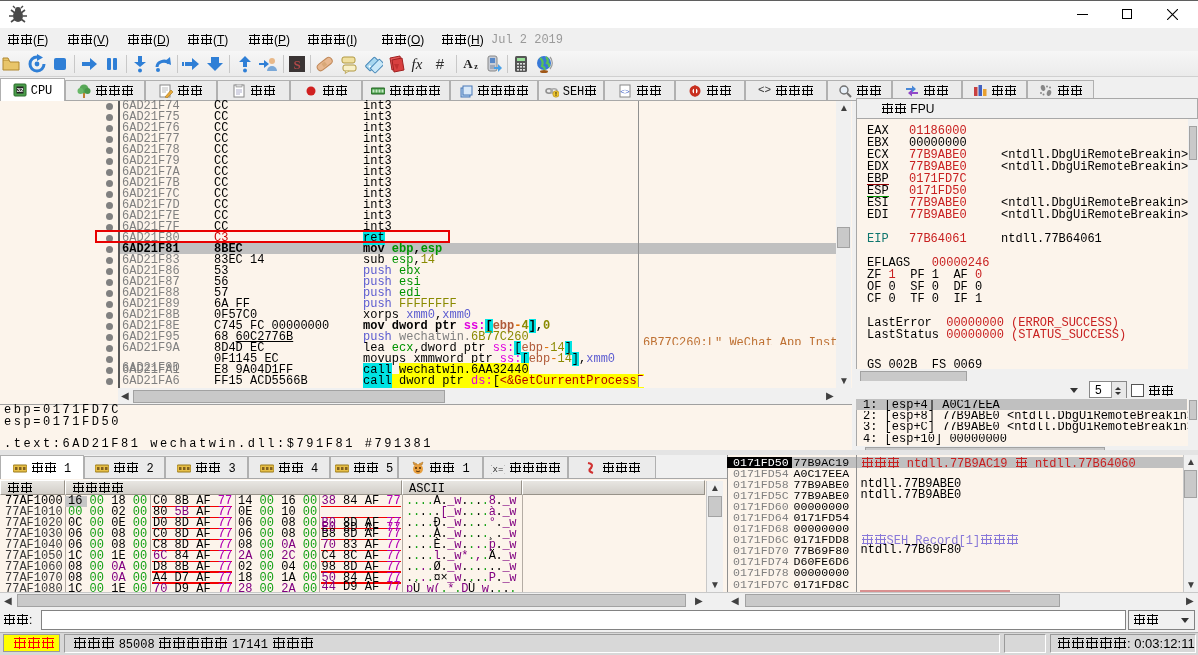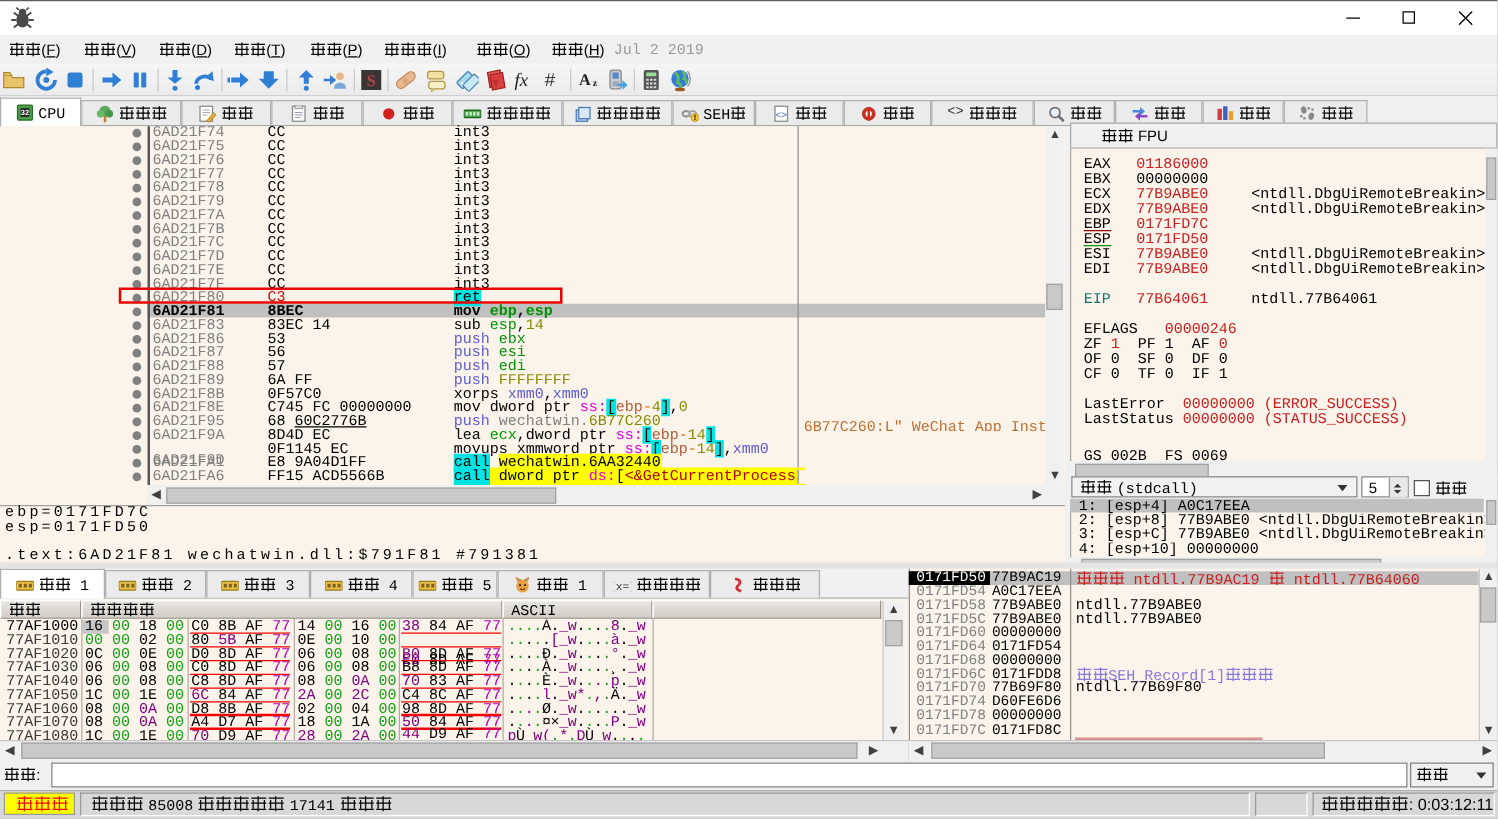--- a/index.html
+++ b/index.html
@@ -353,21 +353,21 @@
 <div class="ab m" style="left:214px;top:287.5px;color:#000;">57</div>
 <div class="ab m" style="left:363px;top:287.5px;color:#000;"><span class="pu">push</span> <span class="gr">edi</span></div>
 <div class="ab m" style="left:122px;top:298.5px;color:#808080;">6AD21F89</div>
 <div class="ab m" style="left:214px;top:298.5px;color:#000;">6A FF</div>
 <div class="ab m" style="left:363px;top:298.5px;color:#000;"><span class="pu">push</span> <span class="ol">FFFFFFFF</span></div>
 <div class="ab m" style="left:122px;top:309.5px;color:#808080;">6AD21F8B</div>
 <div class="ab m" style="left:214px;top:309.5px;color:#000;">0F57C0</div>
 <div class="ab m" style="left:363px;top:309.5px;color:#000;">xorps <span class="pu">xmm0</span>,<span class="pu">xmm0</span></div>
 <div class="ab m" style="left:122px;top:320.5px;color:#808080;">6AD21F8E</div>
 <div class="ab m" style="left:214px;top:320.5px;color:#000;">C745 FC 00000000</div>
-<div class="ab m" style="left:363px;top:320.5px;color:#000;">mov dword ptr <span class="mg">ss:</span><span class="cy">[</span><span class="br">ebp</span><span class="mi">-</span><span class="ol">4</span><span class="cy">]</span>,<span class="ol">0</span></div>
+<div class="ab m" style="left:363px;top:320.5px;color:#000;font-weight:bold;">mov dword ptr <span class="mg">ss:</span><span class="cy">[</span><span class="br">ebp</span><span class="mi">-</span><span class="ol">4</span><span class="cy">]</span>,<span class="ol">0</span></div>
 <div class="ab m" style="left:122px;top:331.5px;color:#808080;">6AD21F95</div>
 <div class="ab m" style="left:214px;top:331.5px;color:#000;">68 <span style="text-decoration:underline">60C2776B</span></div>
 <div class="ab m" style="left:363px;top:331.5px;color:#000;"><span class="pu">push</span> <span class="gy">wechatwin.</span><span class="ol">6B77C260</span></div>
 <div class="ab m" style="left:122px;top:342.5px;color:#808080;">6AD21F9A</div>
 <div class="ab m" style="left:214px;top:342.5px;color:#000;">8D4D EC</div>
 <div class="ab m" style="left:363px;top:342.5px;color:#000;">lea <span class="gr">ecx</span>,dword ptr <span class="mg">ss:</span><span class="cy">[</span><span class="br">ebp</span><span class="mi">-</span><span class="ol">14</span><span class="cy">]</span></div>
 <div class="ab m" style="left:122px;top:363px;color:#808080;">6AD21F9D</div>
 <div class="ab m" style="left:214px;top:353.5px;color:#000;">0F1145 EC</div>
 <div class="ab m" style="left:363px;top:353.5px;color:#000;">movups xmmword ptr <span class="mg">ss:</span><span class="cy">[</span><span class="br">ebp</span><span class="mi">-</span><span class="ol">14</span><span class="cy">]</span>,<span class="pu">xmm0</span></div>
 <div class="ab m" style="left:122px;top:364.5px;color:#808080;">6AD21FA1</div>
@@ -452,21 +452,20 @@
 <div class="ab m" style="left:867px;top:281.5px;color:#000">OF 0  SF 0  DF 0</div>
 <div class="ab m" style="left:867px;top:293.5px;color:#000">CF 0  TF 0  IF 1</div>
 <div class="ab m" style="left:867px;top:317.5px;color:#000">LastError  <span class="re">00000000 (ERROR_SUCCESS)</span></div>
 <div class="ab m" style="left:867px;top:329.5px;color:#000">LastStatus <span class="re">00000000 (STATUS_SUCCESS)</span></div>
 <div class="ab m" style="left:867px;top:359.5px;color:#000">GS 002B  FS 0069</div>
 <div class="ab sb" style="left:1188px;top:119px;width:10px;height:250px"></div>
 <div class="sbt" style="left:1189px;top:126px;width:8px;height:34px"></div>
 <div class="ab sb" style="left:856px;top:369px;width:342px;height:14px"></div>
 <div class="sbt" style="left:860px;top:370.5px;width:107px;height:11px"></div>
 <div class="ab" style="left:856px;top:381px;width:342px;height:18px;background:#f0f0f0"></div>
-<div class="ab" style="left:857px;top:381px;width:229px;height:17px;background:#f2f2f2;border:1px solid #888;font-size:12px;padding:1px 0 0 6px;color:#000"><i class="c"></i><i class="c"></i> <span class="m" style="font-size:12px">(stdcall)</span></div>
 <div class="ab" style="left:1070px;top:388px;width:0;height:0;border:4px solid transparent;border-top:5px solid #333"></div>
 <div class="ab" style="left:1089px;top:381px;width:38px;height:17px;background:#fff;border:1px solid #888;font-size:12px;padding:1px 0 0 5px;color:#000">5</div>
 <div class="ab" style="left:1111px;top:381.5px;width:15px;height:16px;background:#e8e8e8;border-left:1px solid #999"></div>
 <div class="ab" style="left:1114.5px;top:384px;width:0;height:0;border:3px solid transparent;border-bottom:3.5px solid #333"></div>
 <div class="ab" style="left:1114.5px;top:392px;width:0;height:0;border:3px solid transparent;border-top:3.5px solid #333"></div>
 <div class="ab" style="left:1131px;top:384px;width:13px;height:13px;background:#fff;border:1px solid #555"></div>
 <div class="ab" style="left:1148px;top:384px;font-size:12px;color:#000"><i class="c"></i><i class="c"></i></div>
 <div class="ab" style="left:856px;top:399px;width:342px;height:47px;background:#fcf4eb;border-left:1px solid #a8a8a8"></div>
 <div class="ab" style="left:856px;top:399px;width:331px;height:11.4px;background:#c0c0c0"></div>
 <div class="ab m" style="left:863px;top:399.5px;color:#000;width:330px;overflow:hidden">1: [esp+4] A0C17EEA</div>

